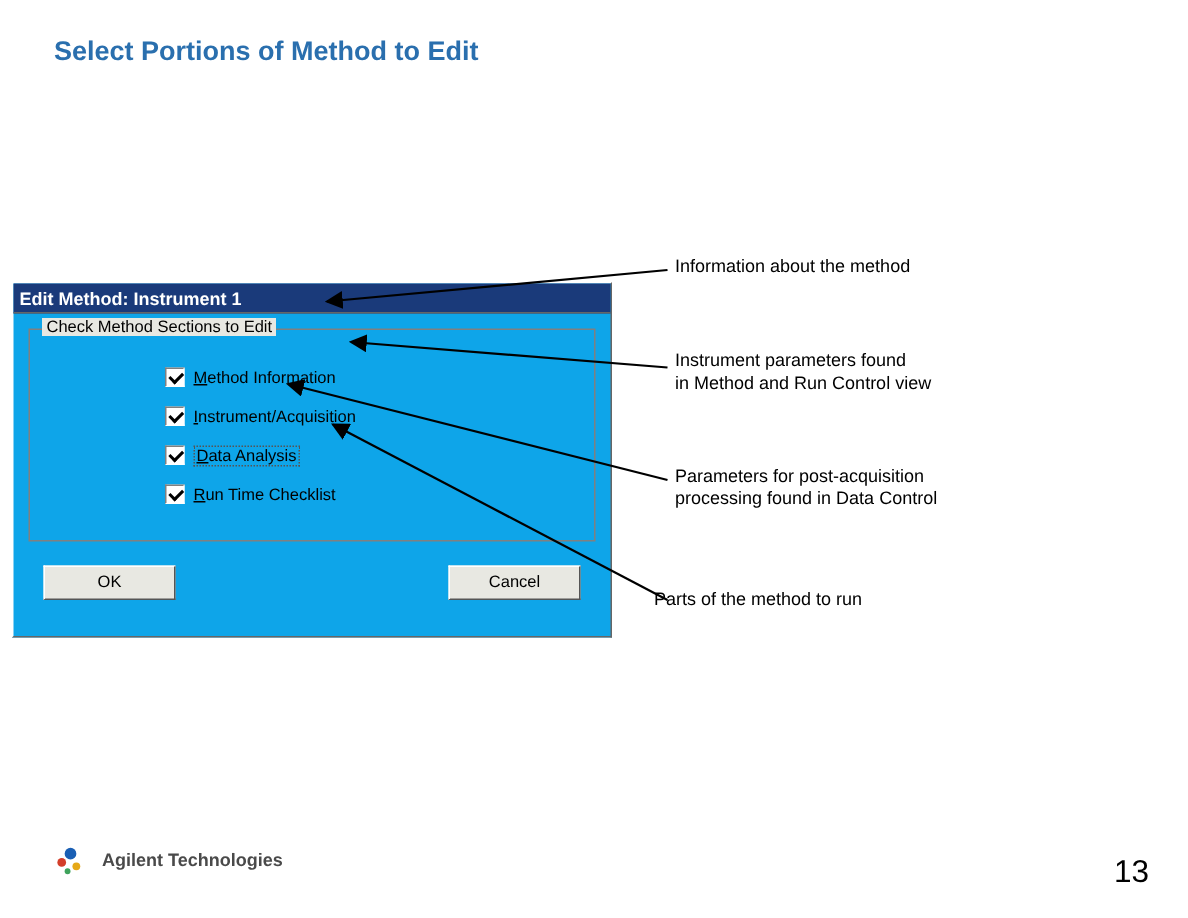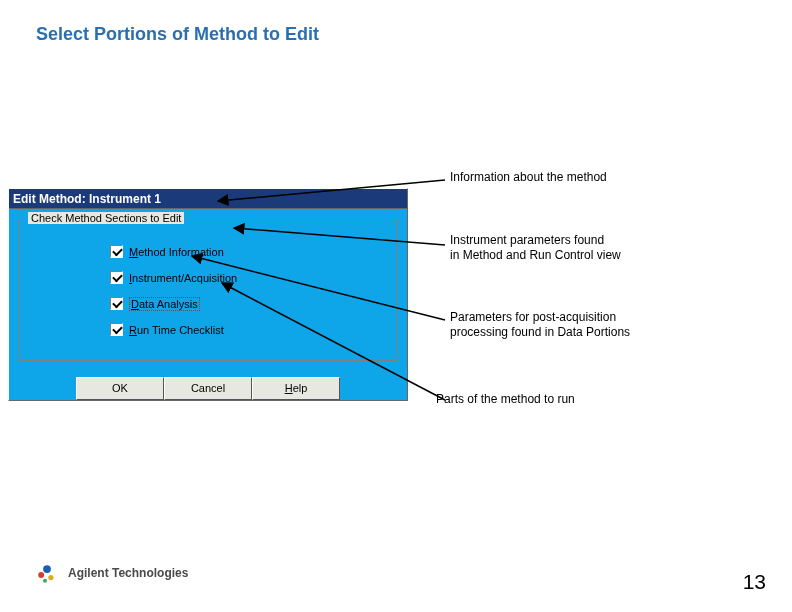--- a/index.html
+++ b/index.html
@@ -87,22 +87,22 @@
     width: 7px; height: 4px;
     border-left: 2px solid #000;
     border-bottom: 2px solid #000;
     transform: rotate(-45deg);
   }
   .check-label { font-size: 11px; color: #000; }
   .check-label .ul { text-decoration: underline; }
   .dotted-sel { border: 1px dotted #555; padding: 0 1px; }
   .button-row {
     display: flex;
-    justify-content: center;
-    padding: 12px 20px 0 20px;
+    justify-content: space-between;
+    padding: 12px 20px 24px 20px;
   }
   .btn {
     width: 88px; height: 23px;
     background: #e8e8e2;
     border: 1px solid #fff;
     border-right-color: #555;
     border-bottom-color: #555;
     font-size: 11px;
     text-align: center;
     line-height: 21px;
@@ -177,21 +177,20 @@
       <div class="check-row">
         <span class="check-icon"></span>
         <span class="check-label"><span class="ul">R</span><span>un Time Checklist</span></span>
       </div>
 
     </div>
   </div>
   <div class="button-row">
     <div class="btn">OK</div>
     <div class="btn">Cancel</div>
-    <div class="btn"><span class="ul">H</span><span>elp</span></div>
   </div>
 </div>
 
 <svg class="arrows">
   <defs>
     <marker id="arrowhead" markerWidth="8" markerHeight="8" refX="7" refY="4" orient="auto">
       <polygon points="0 0, 8 4, 0 8" fill="#000"></polygon>
     </marker>
   </defs>
 
@@ -201,21 +200,21 @@
 
   <line x1="445" y1="320" x2="192" y2="256" stroke="#000" stroke-width="1.5" marker-end="url(#arrowhead)"></line>
 
   <line x1="445" y1="400" x2="222" y2="283" stroke="#000" stroke-width="1.5" marker-end="url(#arrowhead)"></line>
 </svg>
 
 <div class="annot" style="left:450px; top:170px;">Information about the method</div>
 <div class="annot" style="left:450px; top:233px; white-space:pre-line;">Instrument parameters found
 in Method and Run Control view</div>
 <div class="annot" style="left:450px; top:310px; white-space:pre-line;">Parameters for post-acquisition
-processing found in Data Portions</div>
+processing found in Data Control</div>
 <div class="annot" style="left:436px; top:392px;">Parts of the method to run</div>
 
 <div class="footer-logo">
   <svg class="agilogo" viewBox="0 0 40 40">
     <circle cx="20" cy="14" r="6" fill="#1a5fb4"></circle>
     <circle cx="11" cy="23" r="4.5" fill="#d43e2a"></circle>
     <circle cx="26" cy="27" r="4" fill="#e6a817"></circle>
     <circle cx="17" cy="32" r="3" fill="#3fa35c"></circle>
   </svg>
   <span class="logotext">Agilent Technologies</span>

